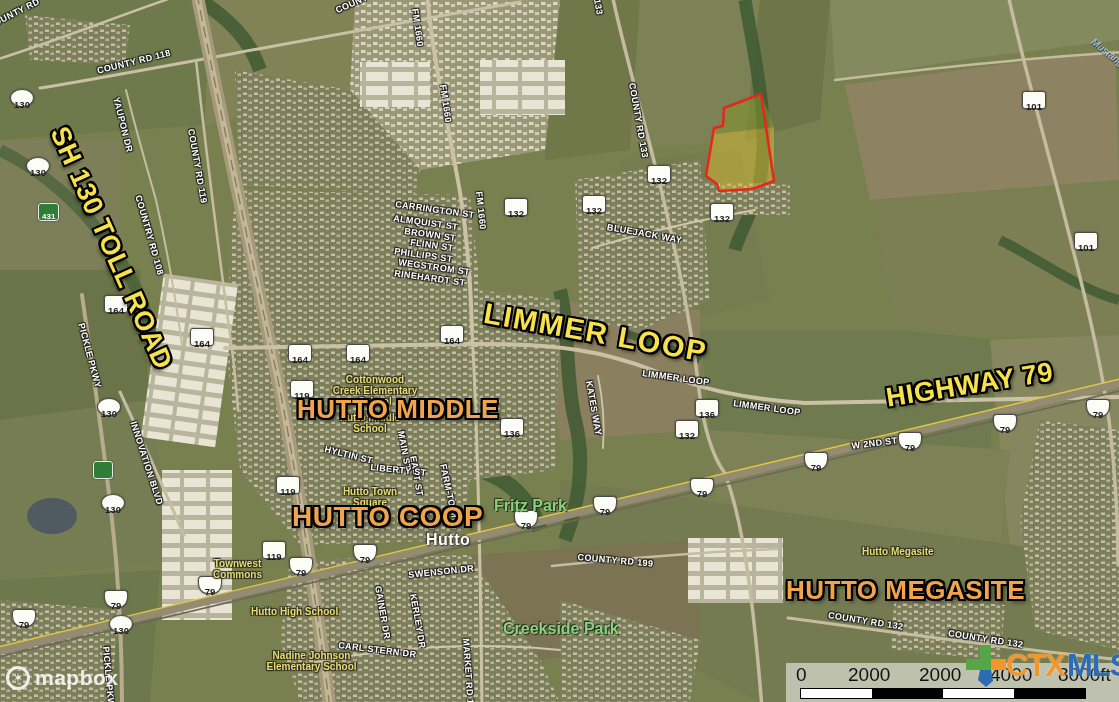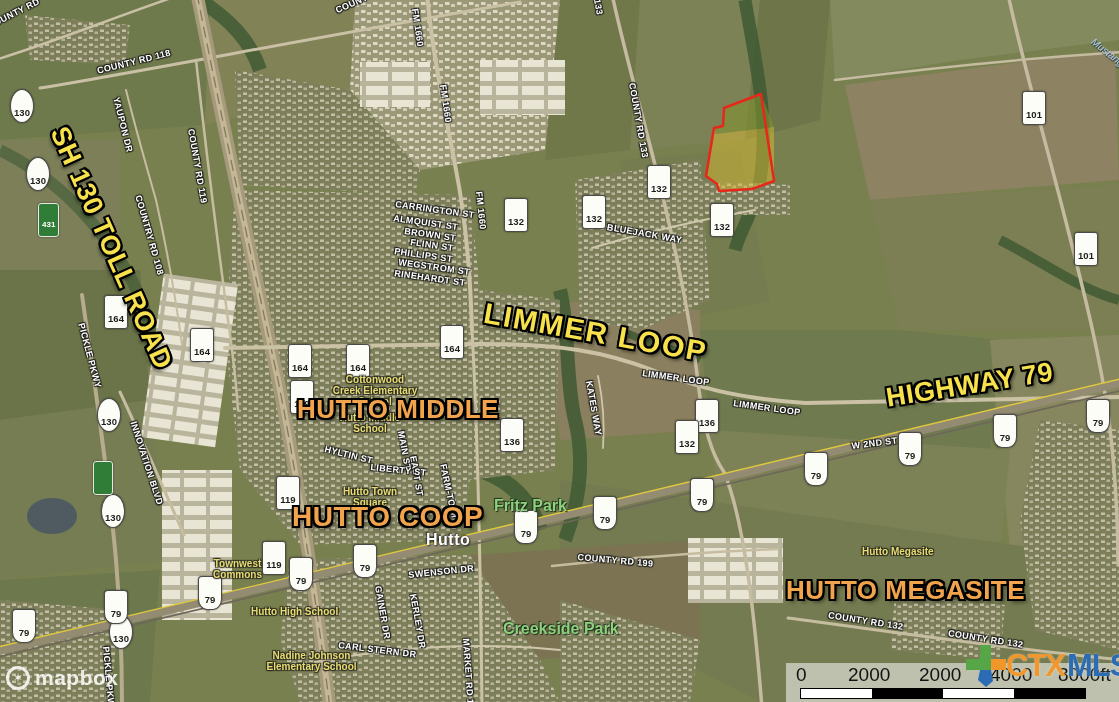--- a/index.html
+++ b/index.html
@@ -15,21 +15,21 @@
   .pl{color:#e7dc74;font-size:10px;font-weight:bold;text-align:center;line-height:11px;
       white-space:pre-line;
       text-shadow:1px 1px 1px rgba(40,40,30,.95),-1px -1px 1px rgba(40,40,30,.95),1px -1px 1px rgba(40,40,30,.95),-1px 1px 1px rgba(40,40,30,.95);}
   .pk{color:#8fd07e;font-size:16px;font-weight:bold;
       text-shadow:1px 1px 1px rgba(20,40,20,.9),-1px -1px 1px rgba(20,40,20,.9);}
   .city{color:#fff;font-size:16px;font-weight:bold;letter-spacing:.5px;
       text-shadow:1px 1px 2px rgba(30,30,30,.9),-1px -1px 2px rgba(30,30,30,.9);}
   .water{color:#a9cdf0;font-size:10px;font-style:italic;
       text-shadow:1px 1px 1px rgba(20,30,50,.8);}
   
-  .sh{position:absolute;box-sizing:border-box;height:15px;min-width:24px;padding:16px 3px;
+  .sh{position:absolute;box-sizing:border-box;height:15px;min-width:24px;padding:8px 3px;
       background:#fdfdf7;color:#1c1c1c;border:1px solid #4a4a4a;border-radius:3px;
       font-size:9.5px;font-weight:bold;text-align:center;line-height:13px;
       box-shadow:0 0 2px rgba(0,0,0,.55);}
   .sh.oval{border-radius:50%;}
   .sh.us{border-radius:4px 4px 9px 9px / 4px 4px 11px 11px;}
   .sh.green{background:#2f7d36;color:#fff;border-color:#e8e8e8;min-width:20px;height:12px;line-height:10px;font-size:8px;}
   
   .big{font-weight:bold;letter-spacing:.5px;}
   .big.yellow{color:#f8e24c;
       text-shadow:-2px -2px 0 #000,2px -2px 0 #000,-2px 2px 0 #000,2px 2px 0 #000,

